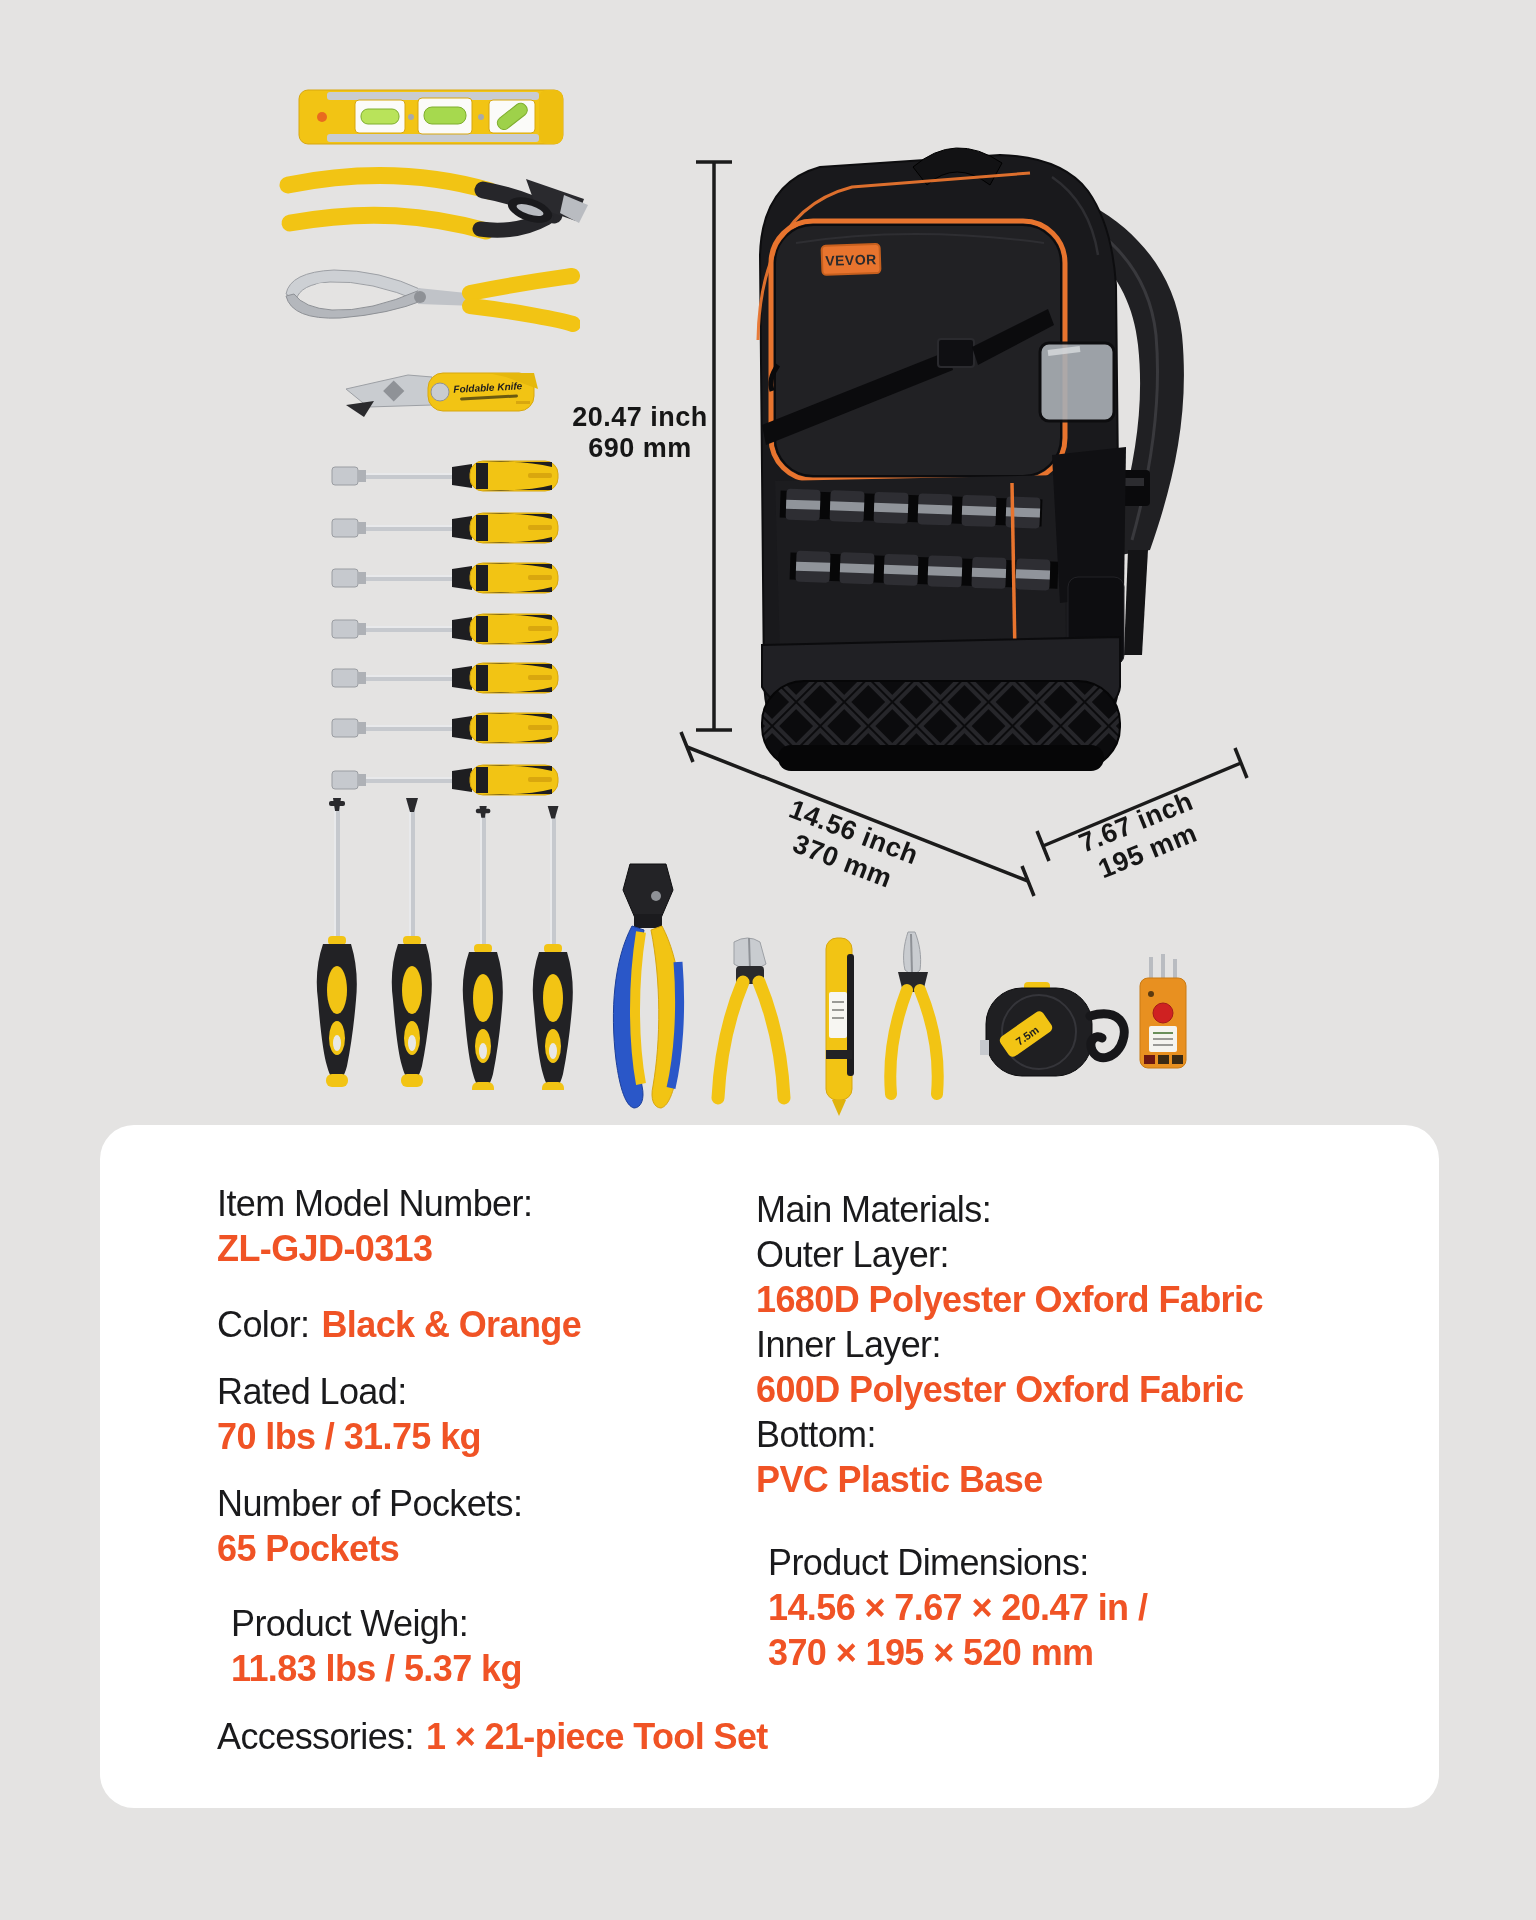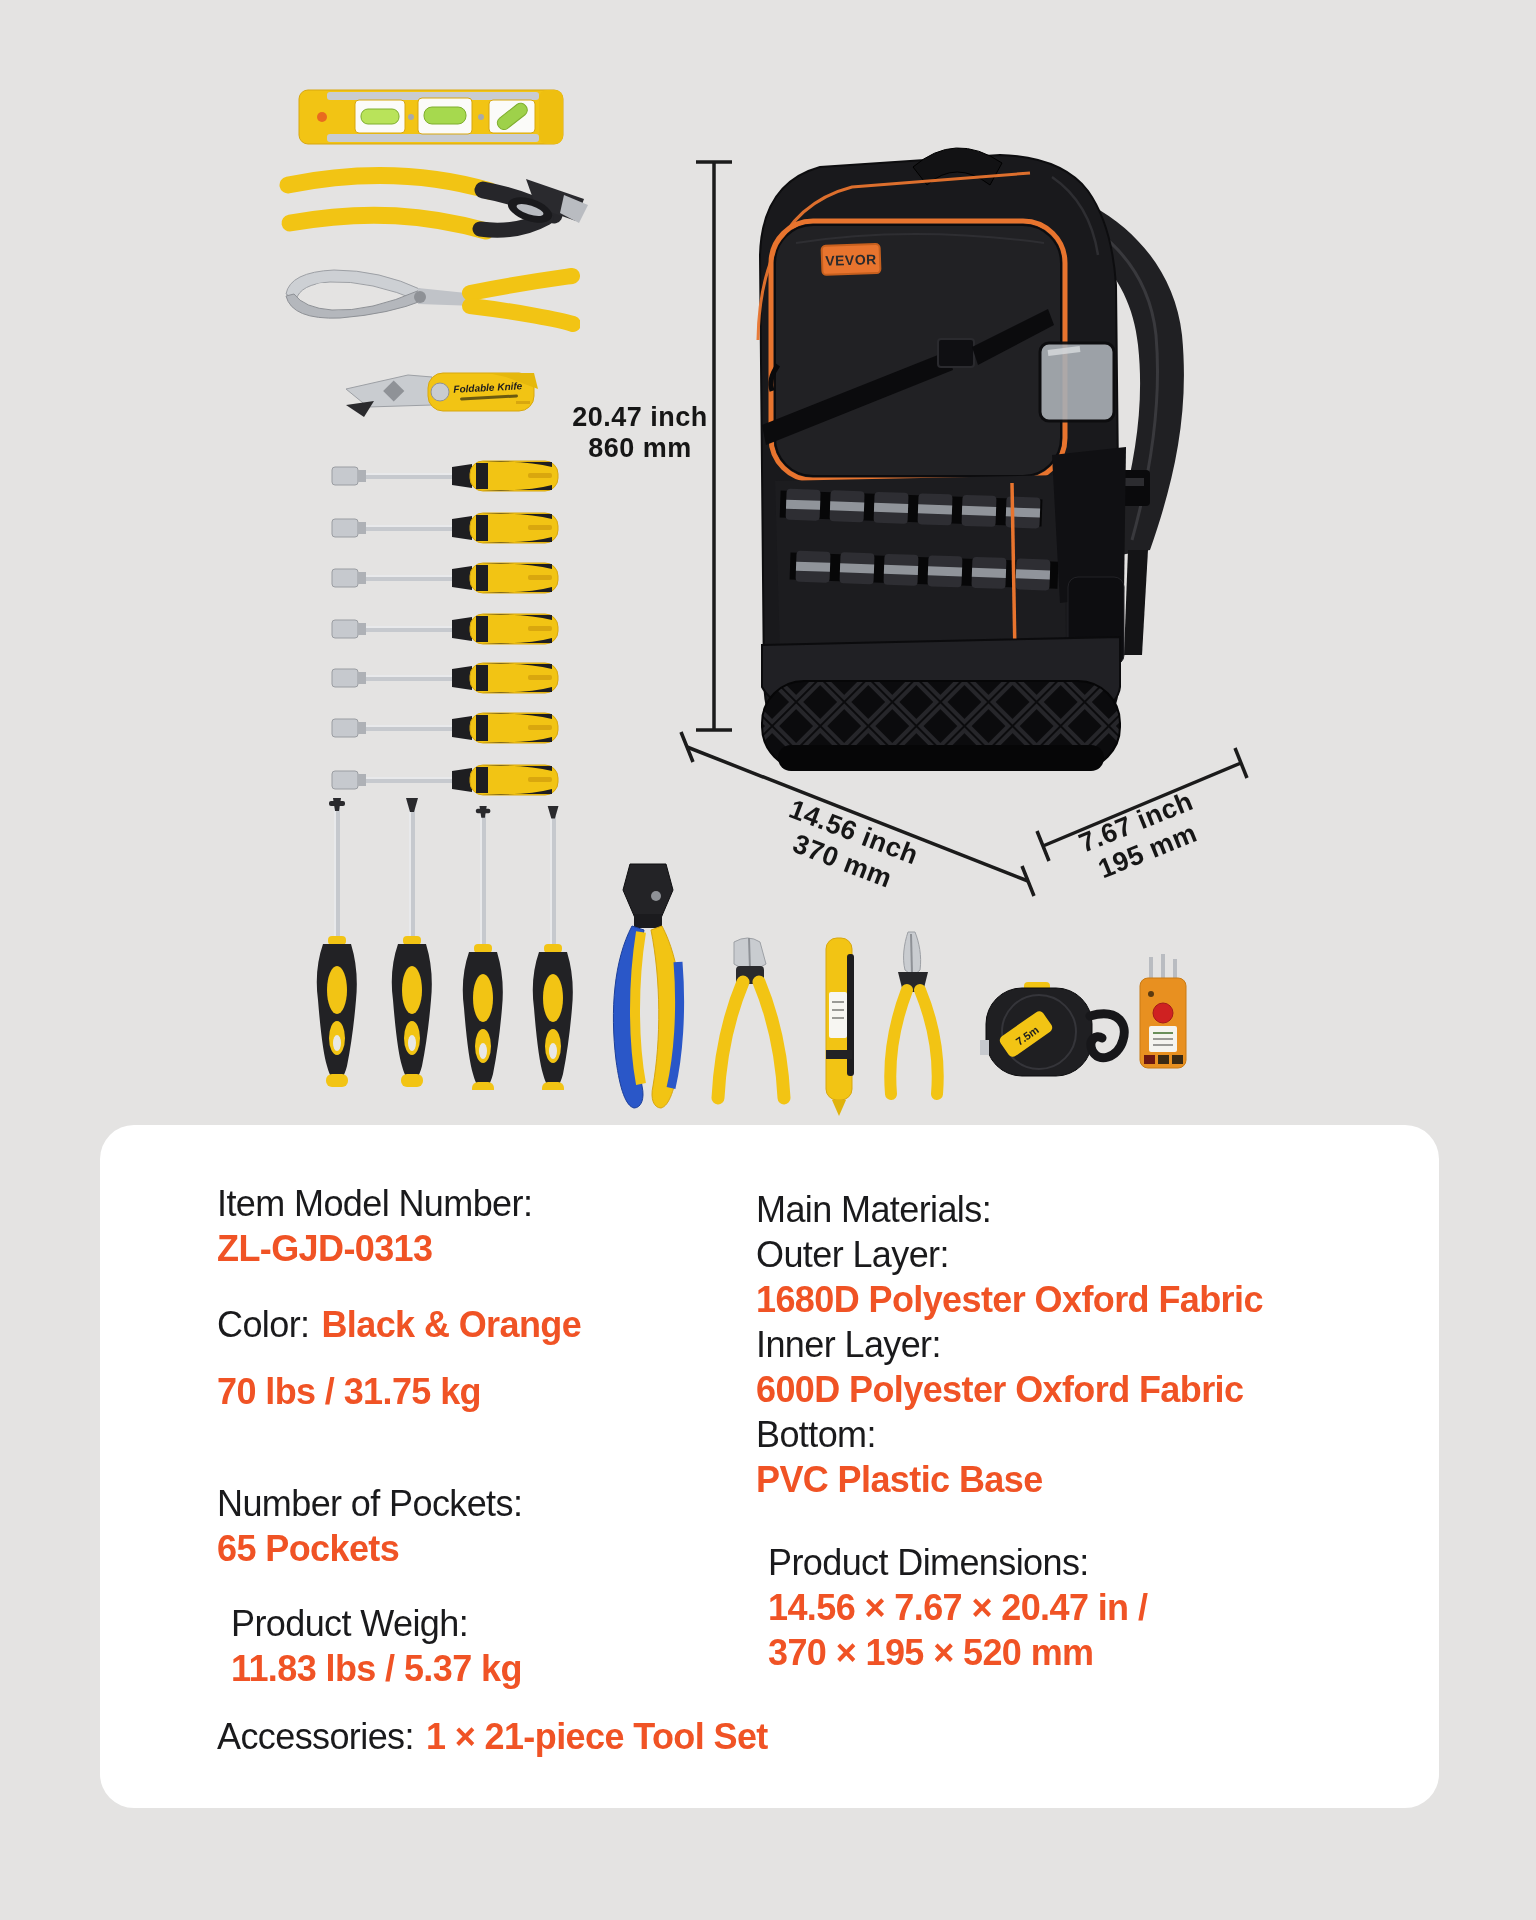--- a/index.html
+++ b/index.html
@@ -332,21 +332,21 @@
       <line x1="141" y1="612" x2="153" y2="642"></line>
       <line x1="482" y1="746" x2="494" y2="776"></line>
       <line x1="503" y1="726" x2="701" y2="643"></line>
       <line x1="497" y1="711" x2="509" y2="741"></line>
       <line x1="695" y1="628" x2="707" y2="658"></line>
     </g>
   </svg>
 
   <div class="dim-label" id="dim-h">
     <div>20.47 inch</div>
-    <div>860 mm</div>
+    <div>690 mm</div>
   </div>
   <div class="dim-label" id="dim-w">
     <div>14.56 inch</div>
     <div>370 mm</div>
   </div>
   <div class="dim-label" id="dim-d">
     <div>7.67 inch</div>
     <div>195 mm</div>
   </div>
 
@@ -357,20 +357,21 @@
     <div class="spec-line val">ZL-GJD-0313</div>
   </div>
 
   <div class="spec-block inline" id="b-color">
     <div class="spec-line">
       <span class="lbl">Color:</span><span class="val">Black &amp; Orange</span>
     </div>
   </div>
 
   <div class="spec-block" id="b-load">
+    <div class="spec-line lbl">Rated Load:</div>
     <div class="spec-line val">70 lbs / 31.75 kg</div>
   </div>
 
   <div class="spec-block" id="b-pockets">
     <div class="spec-line lbl">Number of Pockets:</div>
     <div class="spec-line val">65 Pockets</div>
   </div>
 
   <div class="spec-block" id="b-weight">
     <div class="spec-line lbl">Product Weigh:</div>

